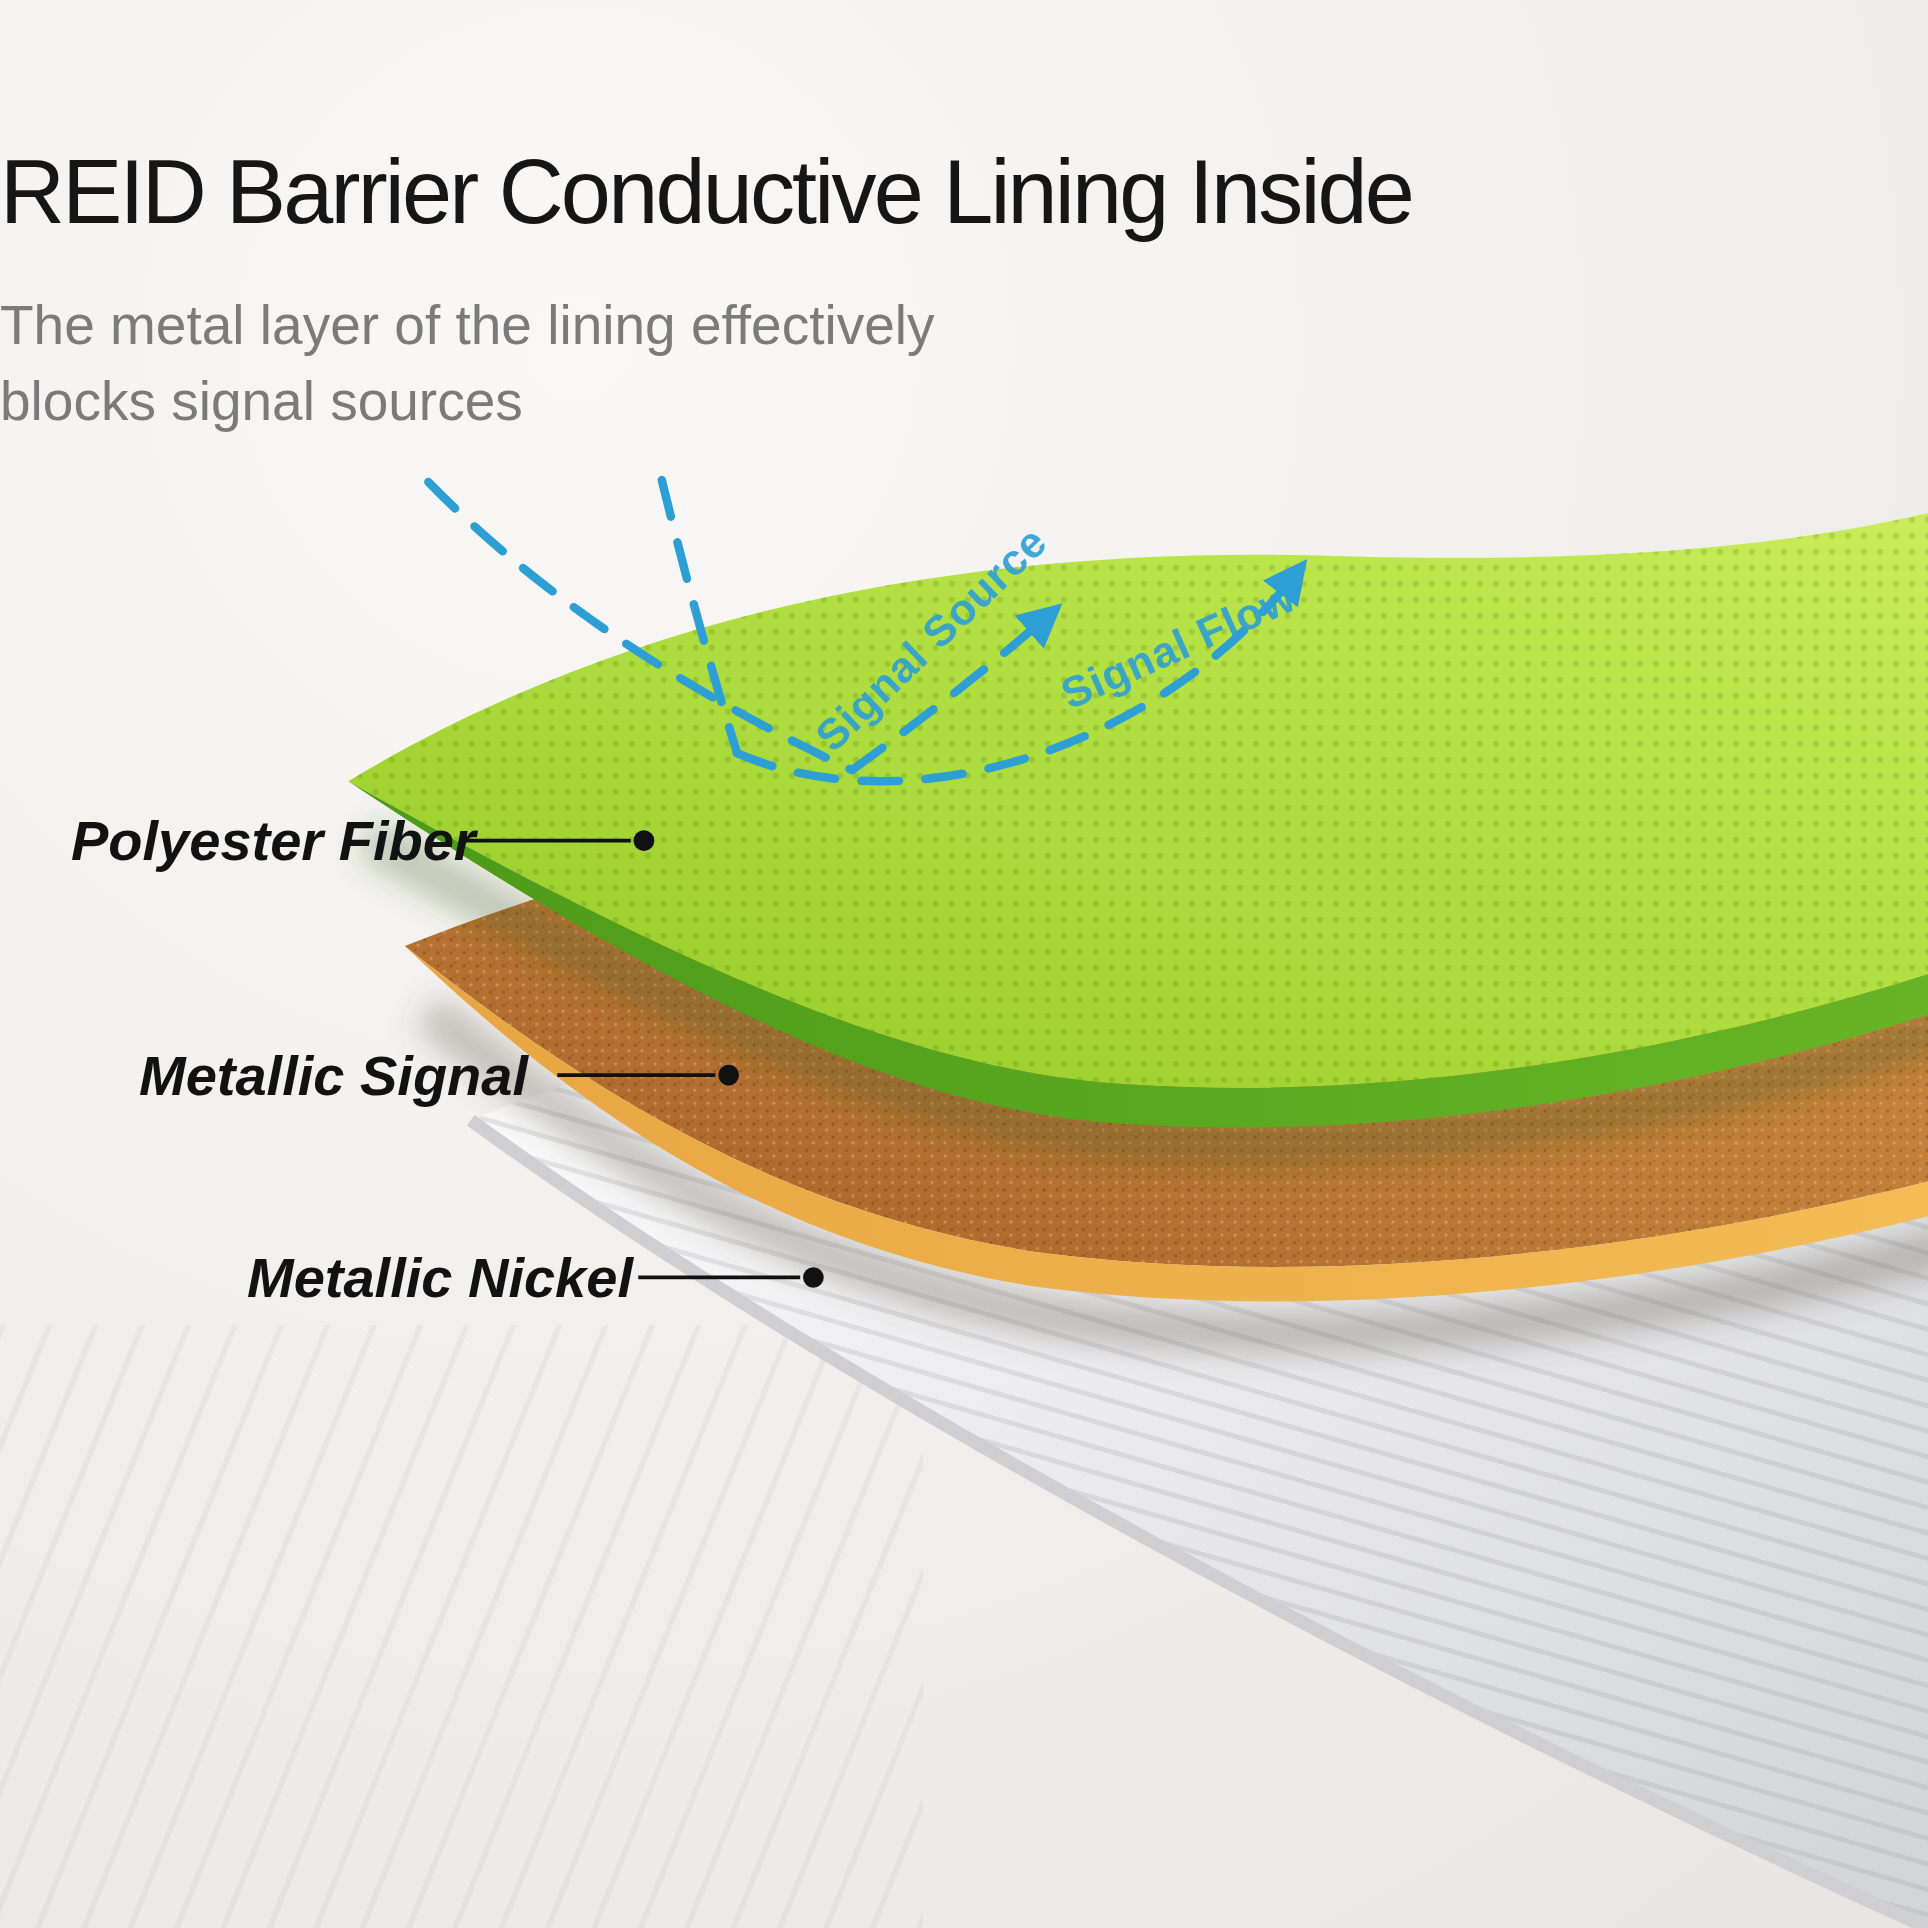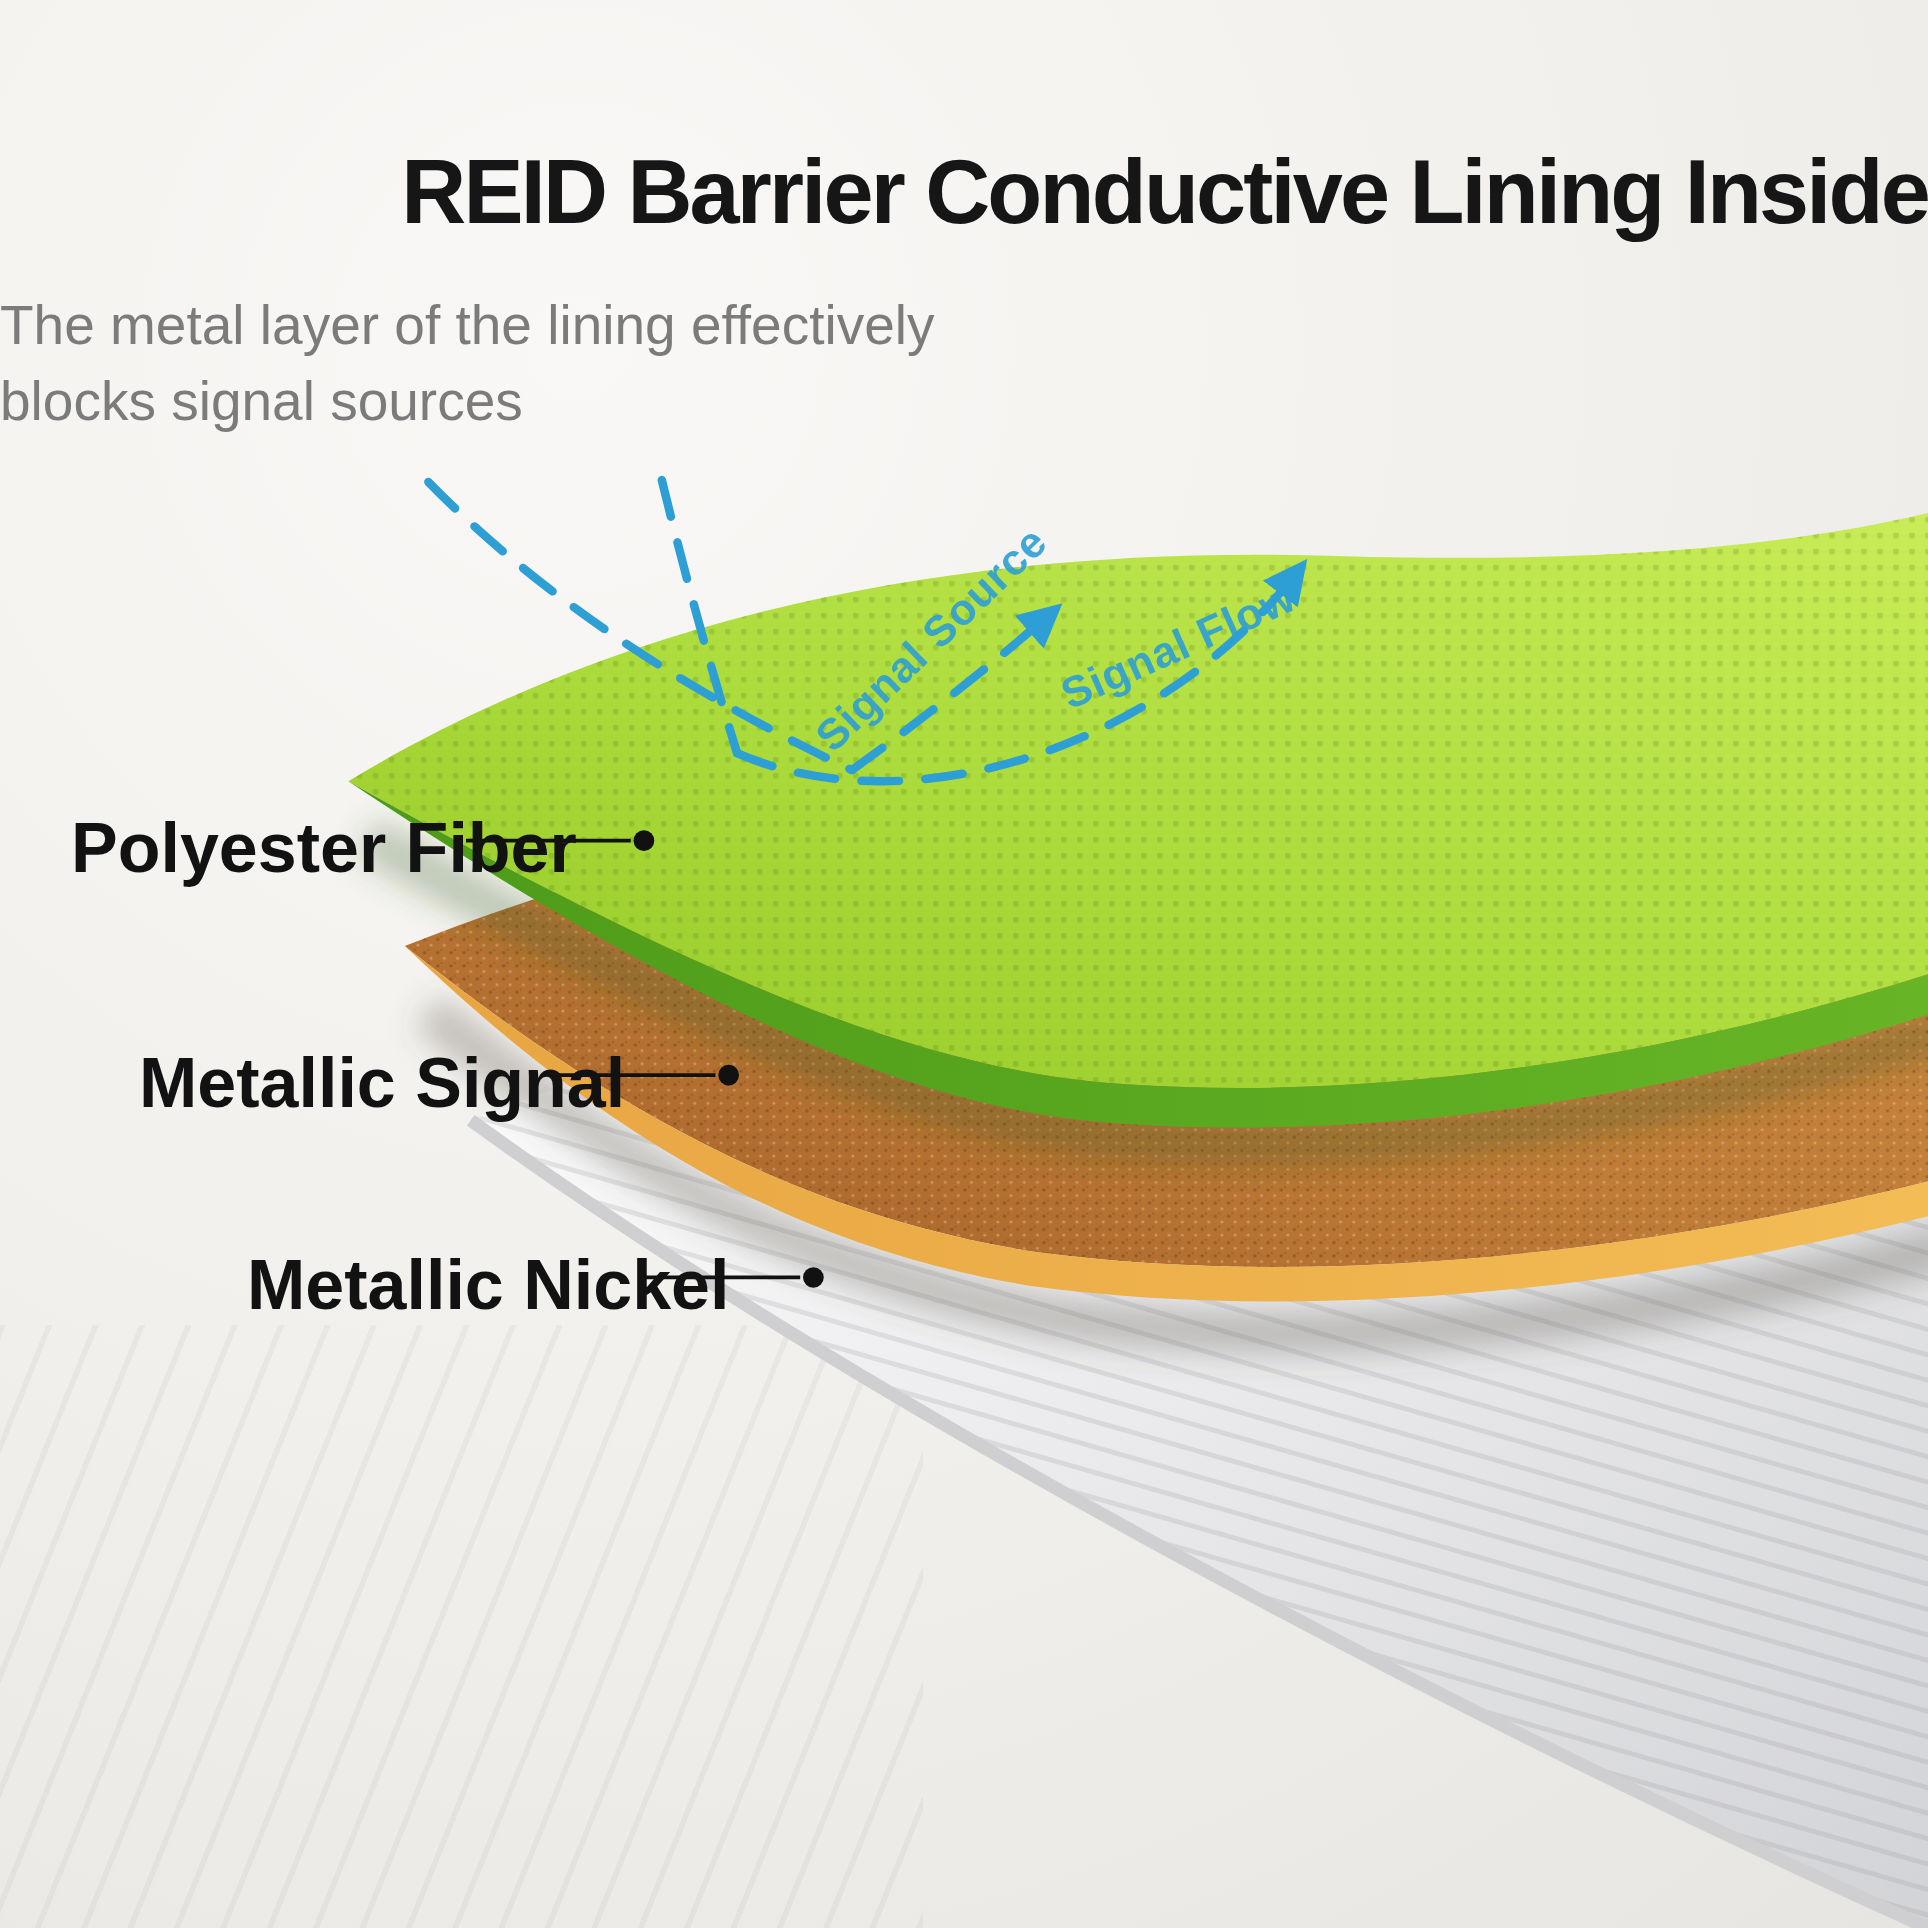--- a/index.html
+++ b/index.html
@@ -11,34 +11,35 @@
     background:radial-gradient(circle at 30% 18%, #f9f8f6 0%, #f1efec 55%, #e7e5e2 100%);
   }
   .bg-streaks{
     position:absolute;left:0;bottom:0;width:923px;height:603px;
     background:repeating-linear-gradient(112deg, rgba(150,150,156,0.10) 0 5.6px, transparent 5.6px 43px);
     pointer-events:none;
   }
   .diagram{position:absolute;left:0;top:0;width:1928px;height:1928px;}
   .title{
     position:absolute;top:141px;left:0;right:0;
-    text-align:right;
-    font-size:90px;font-weight:700;color:#161616;
+    text-align:left;
+    font-size:90px;font-weight:400;color:#161616;
     letter-spacing:-2.8px;white-space:nowrap;
   }
   .subtitle{
     position:absolute;top:288px;left:0;right:0;
     text-align:left;
     font-size:55px;font-weight:400;color:#7b7b7b;
     line-height:1.38;
   }
   .layer-label{
     position:absolute;
-    font-size:70px;font-weight:700;color:#121212;
+    font-size:56px;font-weight:700;color:#121212;
     white-space:nowrap;
+    font-style:italic;
   }
   .signal-text{
     font-family:"Liberation Sans", sans-serif;
     font-size:46px;font-weight:700;letter-spacing:1px;
     opacity:0.9;
   }
 </style>
 </head>
 <body>
 

